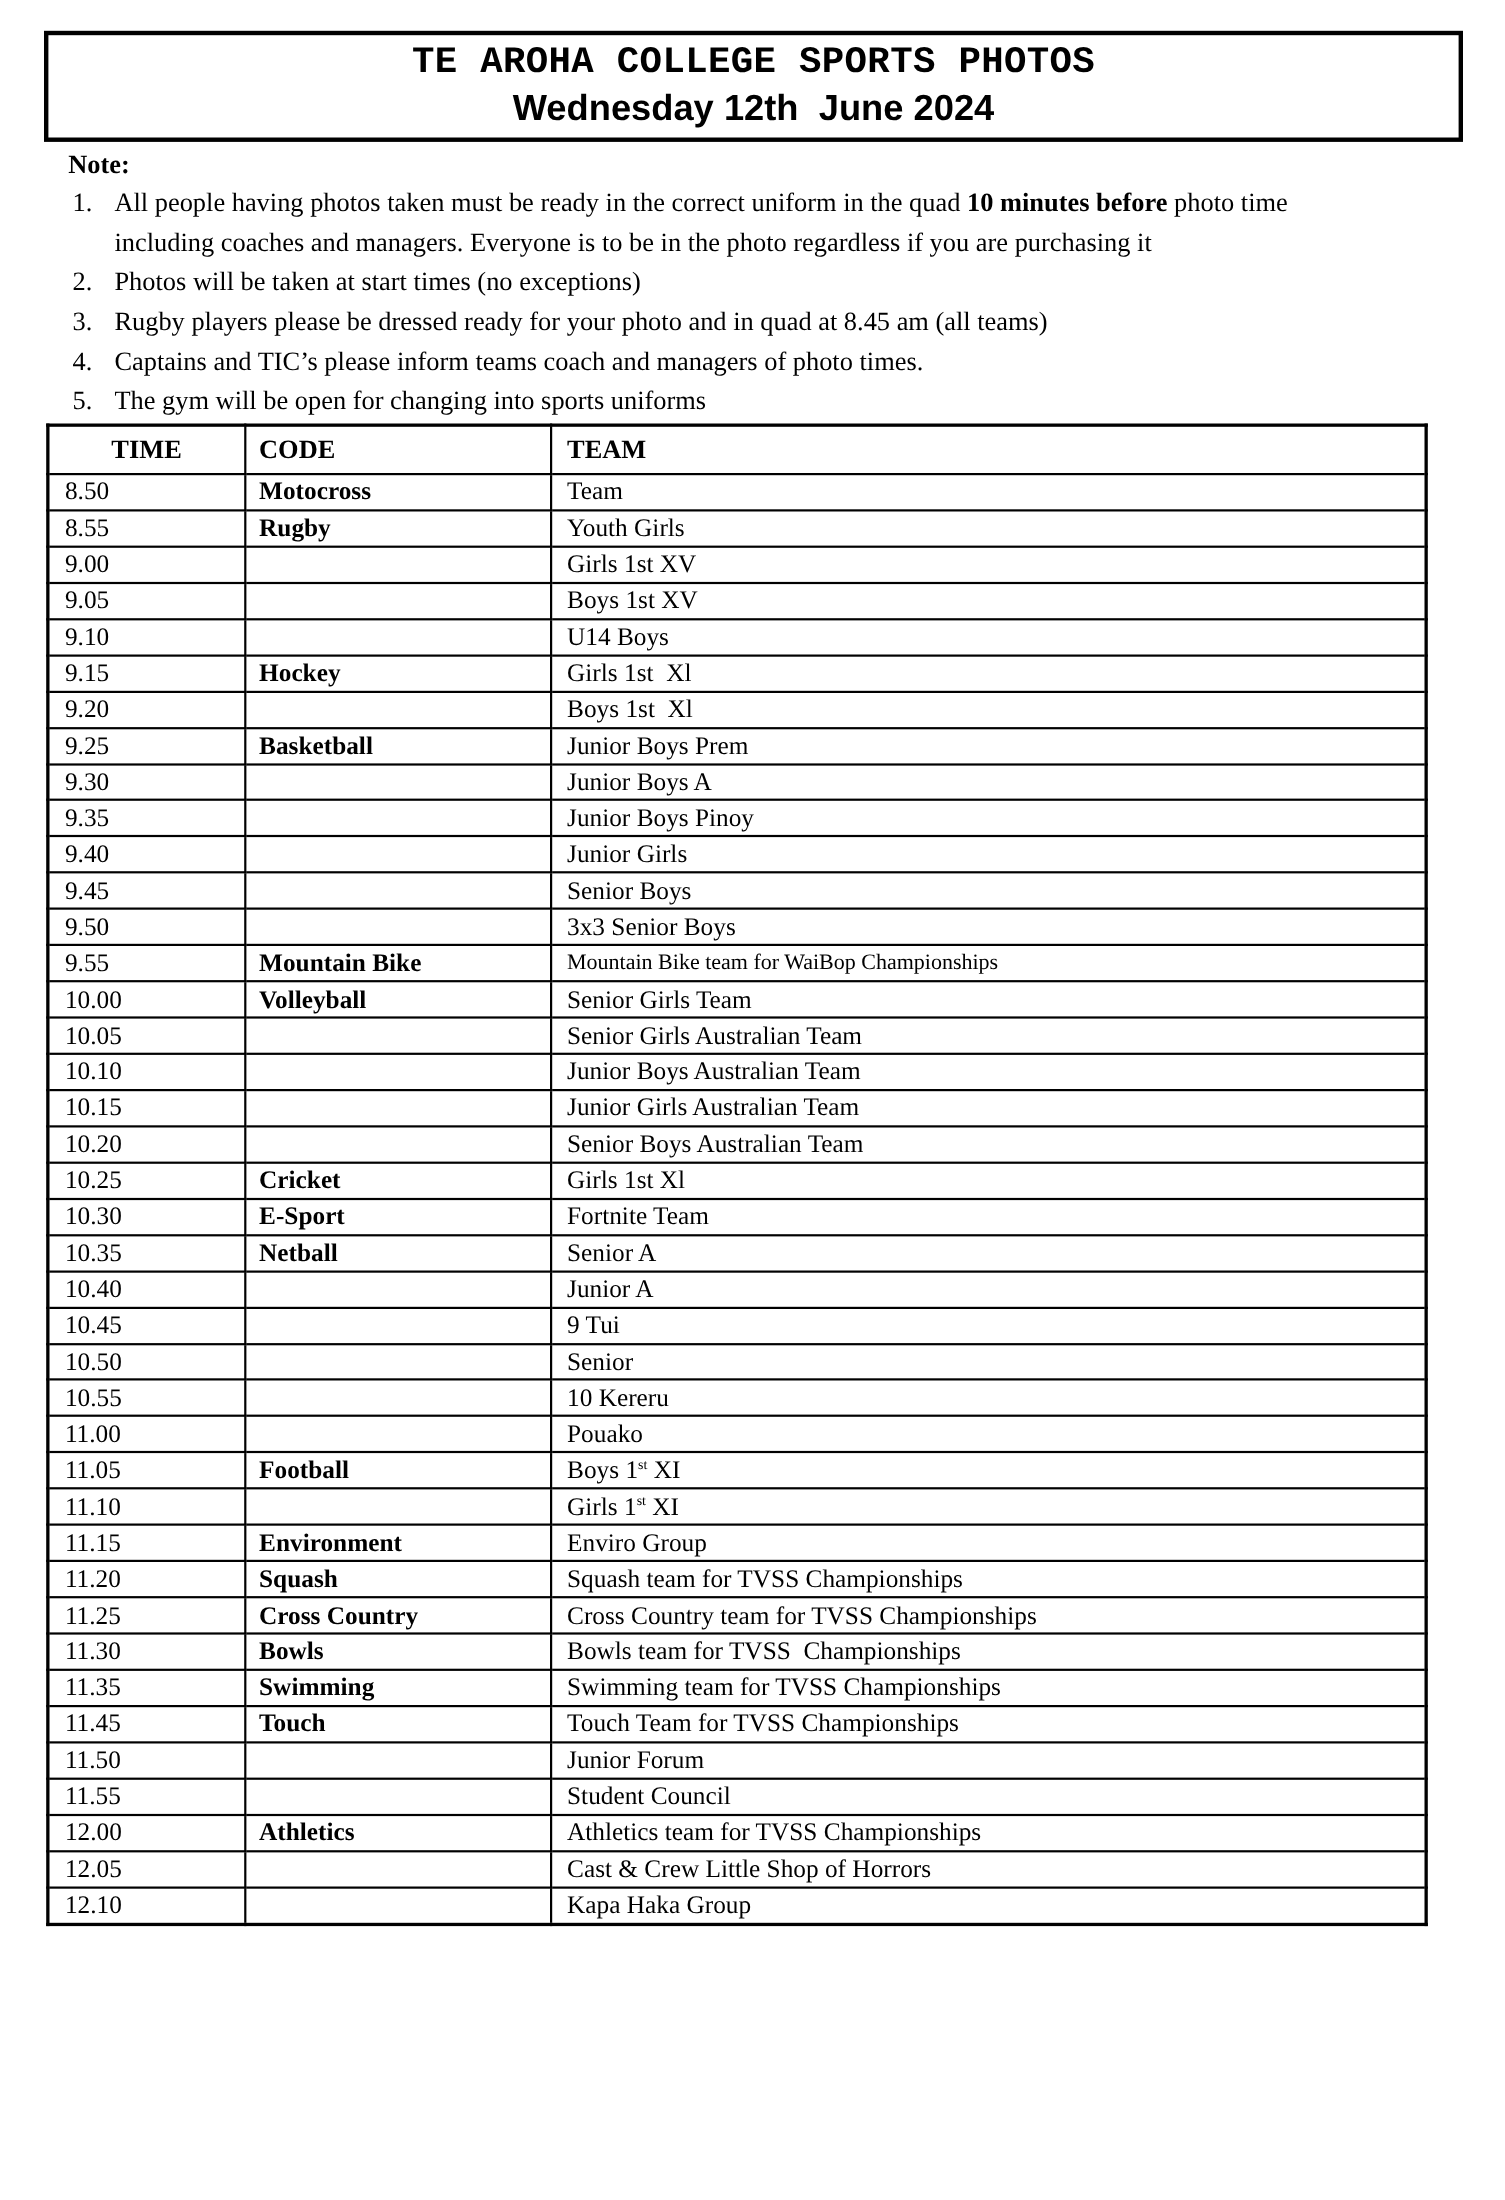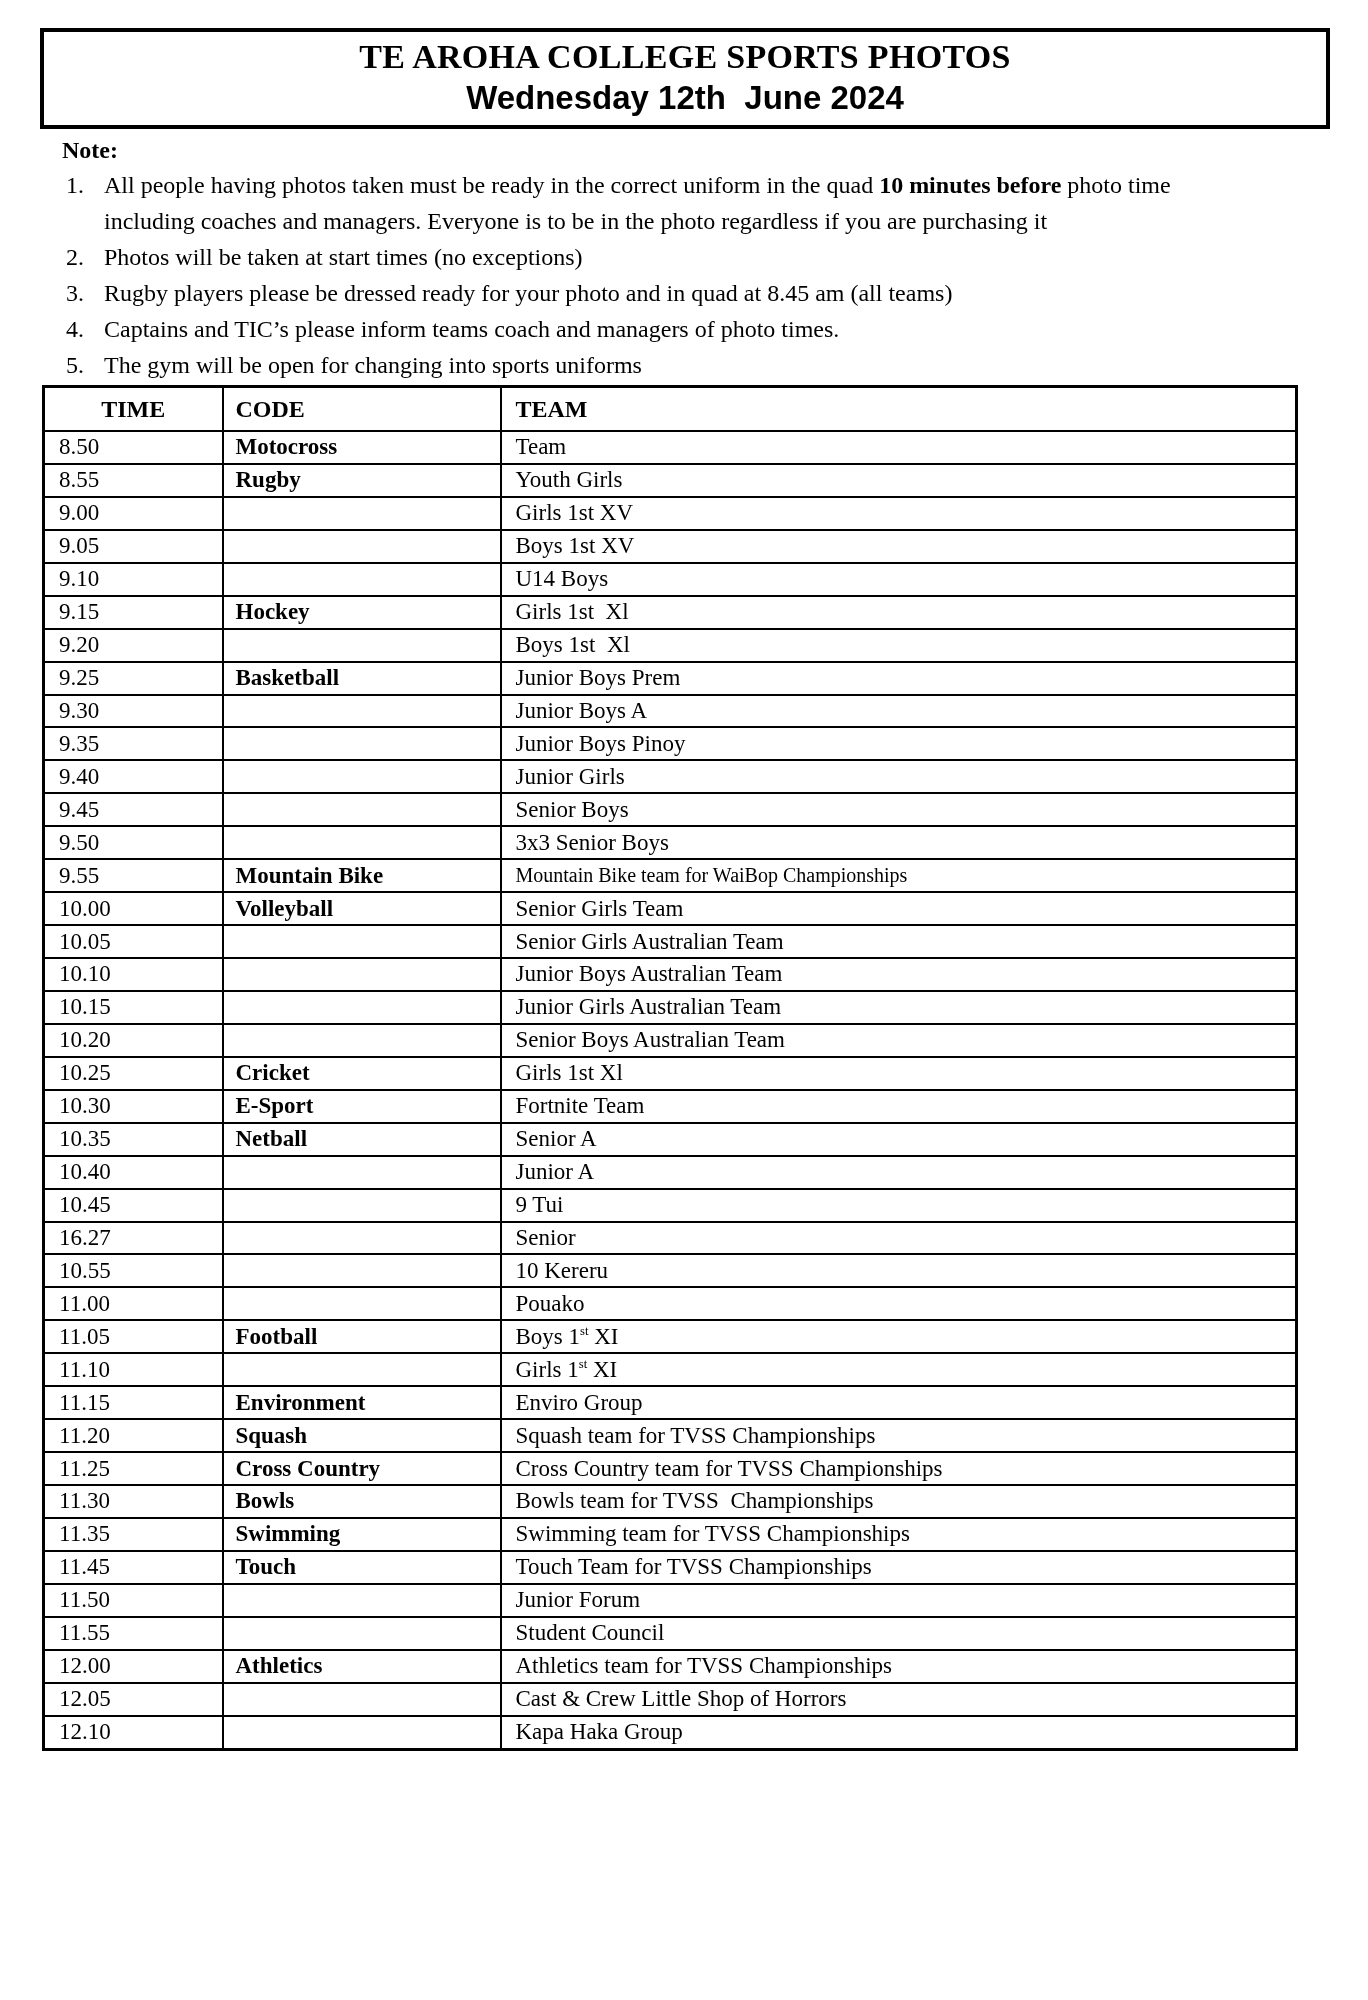--- a/index.html
+++ b/index.html
@@ -1,21 +1,21 @@
 <!DOCTYPE html>
 <html><head>
 <meta charset="utf-8">
 <style>
   html,body{margin:0;padding:0;background:#ffffff;color:#000000;}
   body{width:1368px;height:2000px;font-family:"Liberation Serif",serif;overflow:hidden;}
   .page{box-sizing:border-box;width:1368px;height:2000px;padding:28px 38px 0 40px;}
 
   
   .title-box{border:4px solid #000;text-align:center;padding:4px 0 7px 0;}
-  .title-line1{font-family:Liberation Serif, serif;font-weight:bold;font-size:34px;line-height:42px;letter-spacing:.3px;}
+  .title-line1{font-family:Liberation Mono, monospace;font-weight:bold;font-size:34px;line-height:42px;letter-spacing:.3px;}
   .title-line2{font-family:"Liberation Sans",sans-serif;font-weight:bold;font-size:33px;line-height:40px;white-space:pre-wrap;}
 
   
   .note-heading{display:inline-block;font-weight:bold;font-size:24px;line-height:30px;margin:6px 0 2px 22px;}
   .note-list{margin:0;}
   .note-item{display:flex;font-size:24px;line-height:36px;}
   .note-num{flex:none;width:64px;padding-left:26px;box-sizing:border-box;}
   .note-text{width:1075px;white-space:normal;}
   .note-text b{font-weight:bold;margin-top:11px;}
 
@@ -198,21 +198,21 @@
           <td class="time">10.40</td>
           <td class="code"></td>
           <td class="team">Junior A</td>
         </tr>
         <tr>
           <td class="time">10.45</td>
           <td class="code"></td>
           <td class="team">9 Tui</td>
         </tr>
         <tr>
-          <td class="time">16.27</td>
+          <td class="time">10.50</td>
           <td class="code"></td>
           <td class="team">Senior</td>
         </tr>
         <tr>
           <td class="time">10.55</td>
           <td class="code"></td>
           <td class="team">10 Kereru</td>
         </tr>
         <tr>
           <td class="time">11.00</td>

